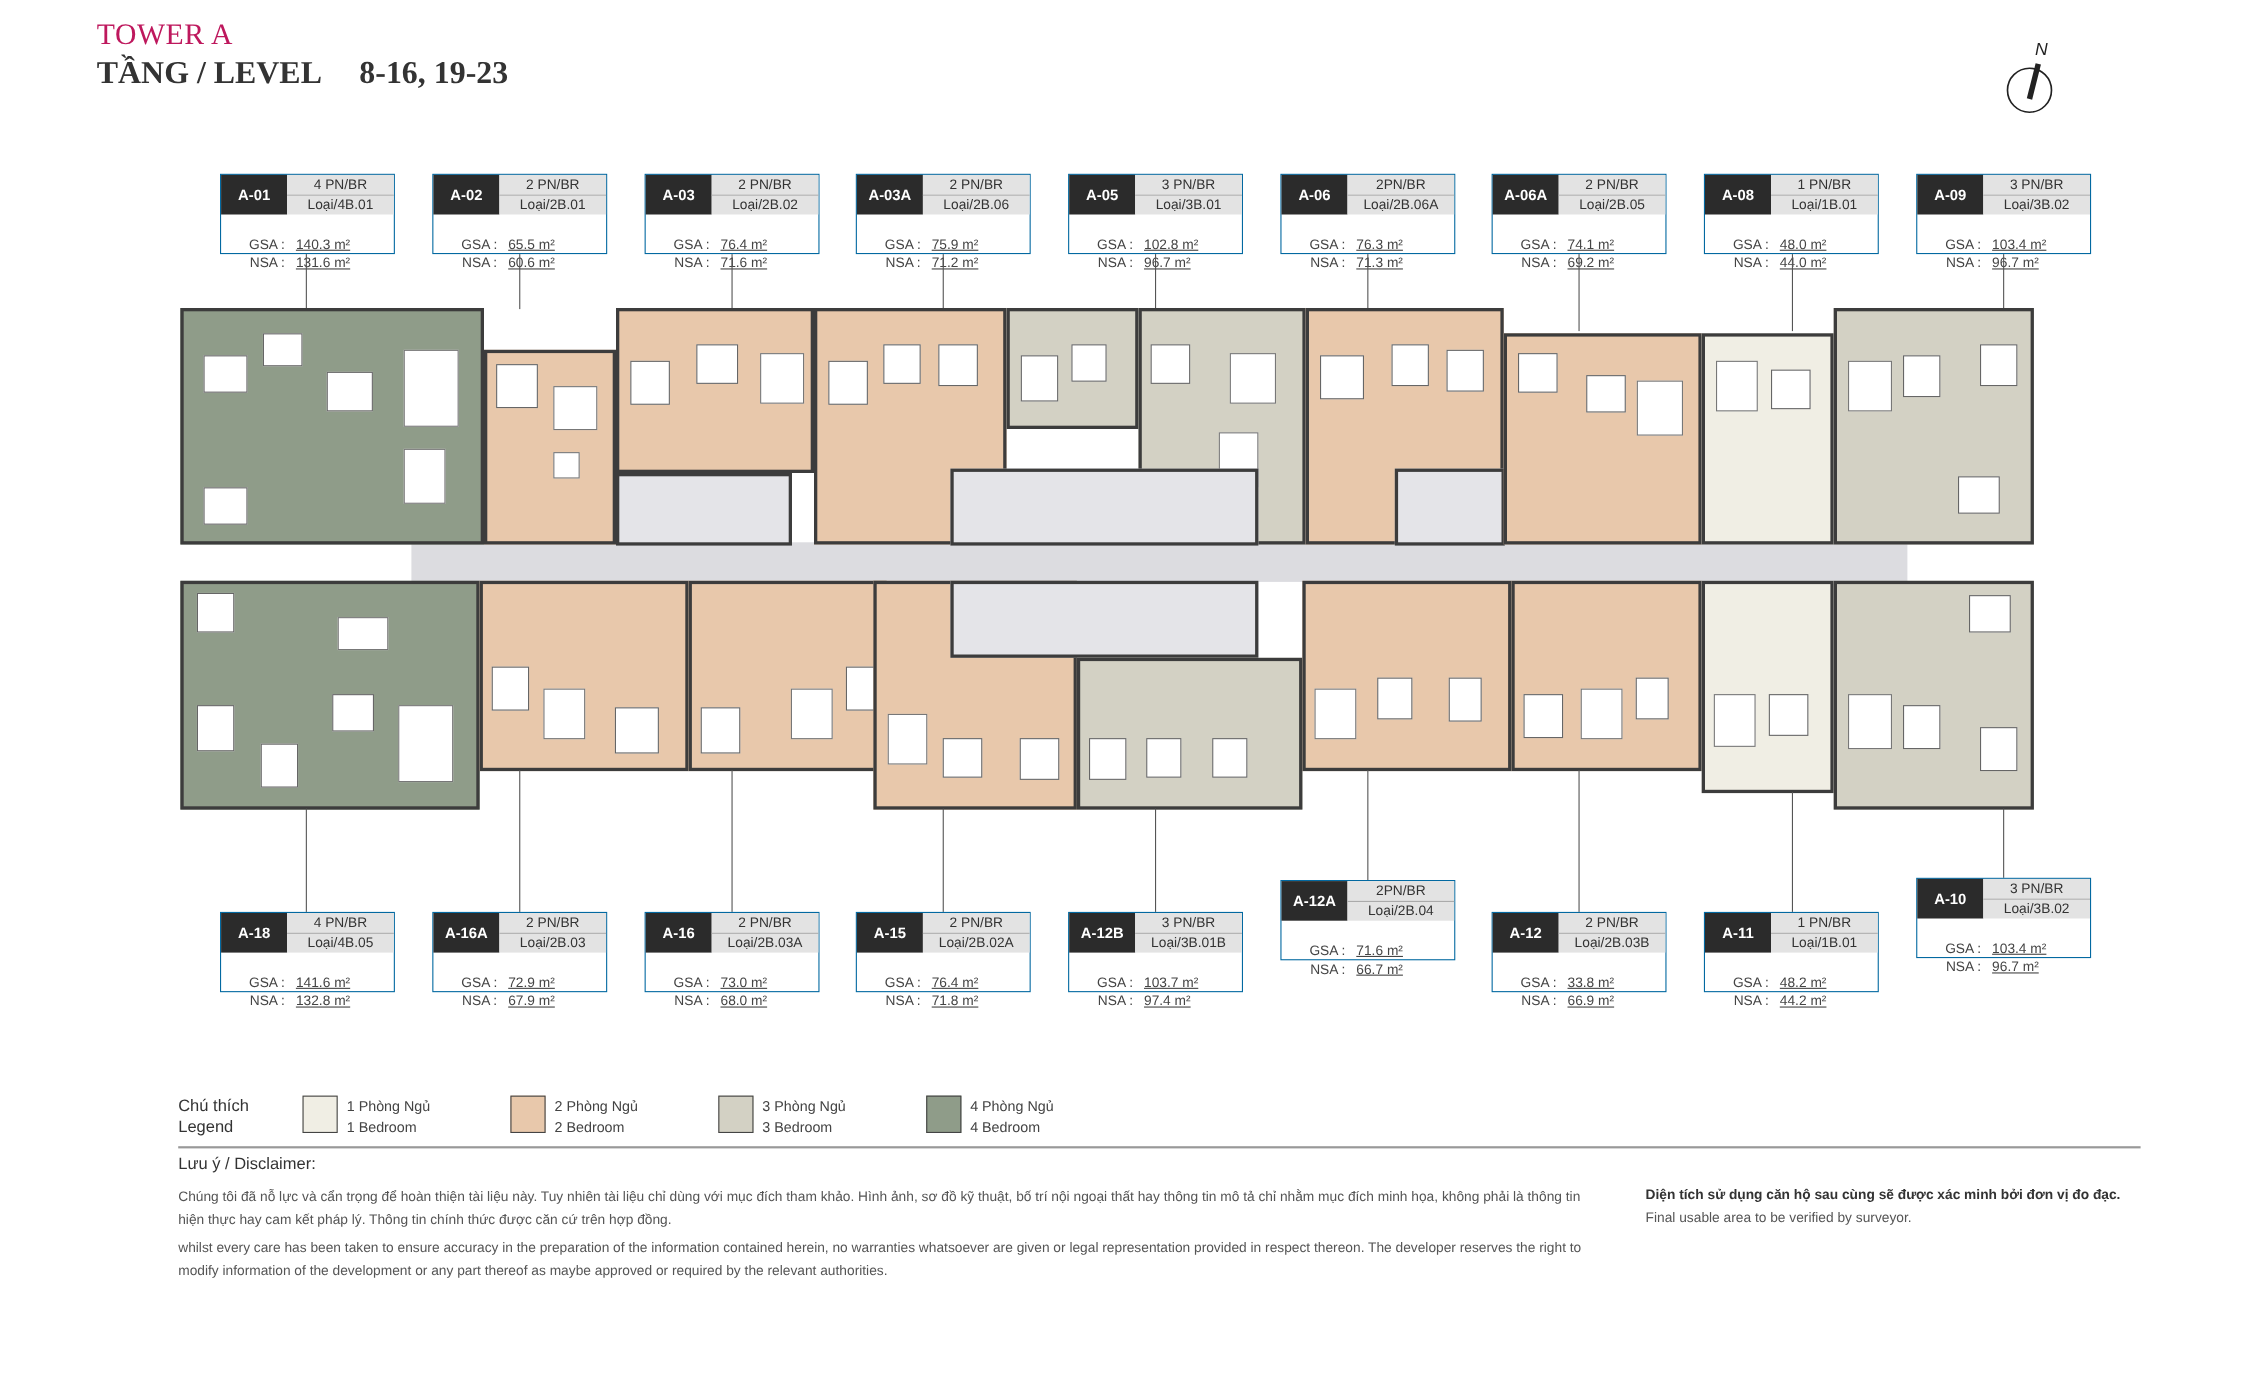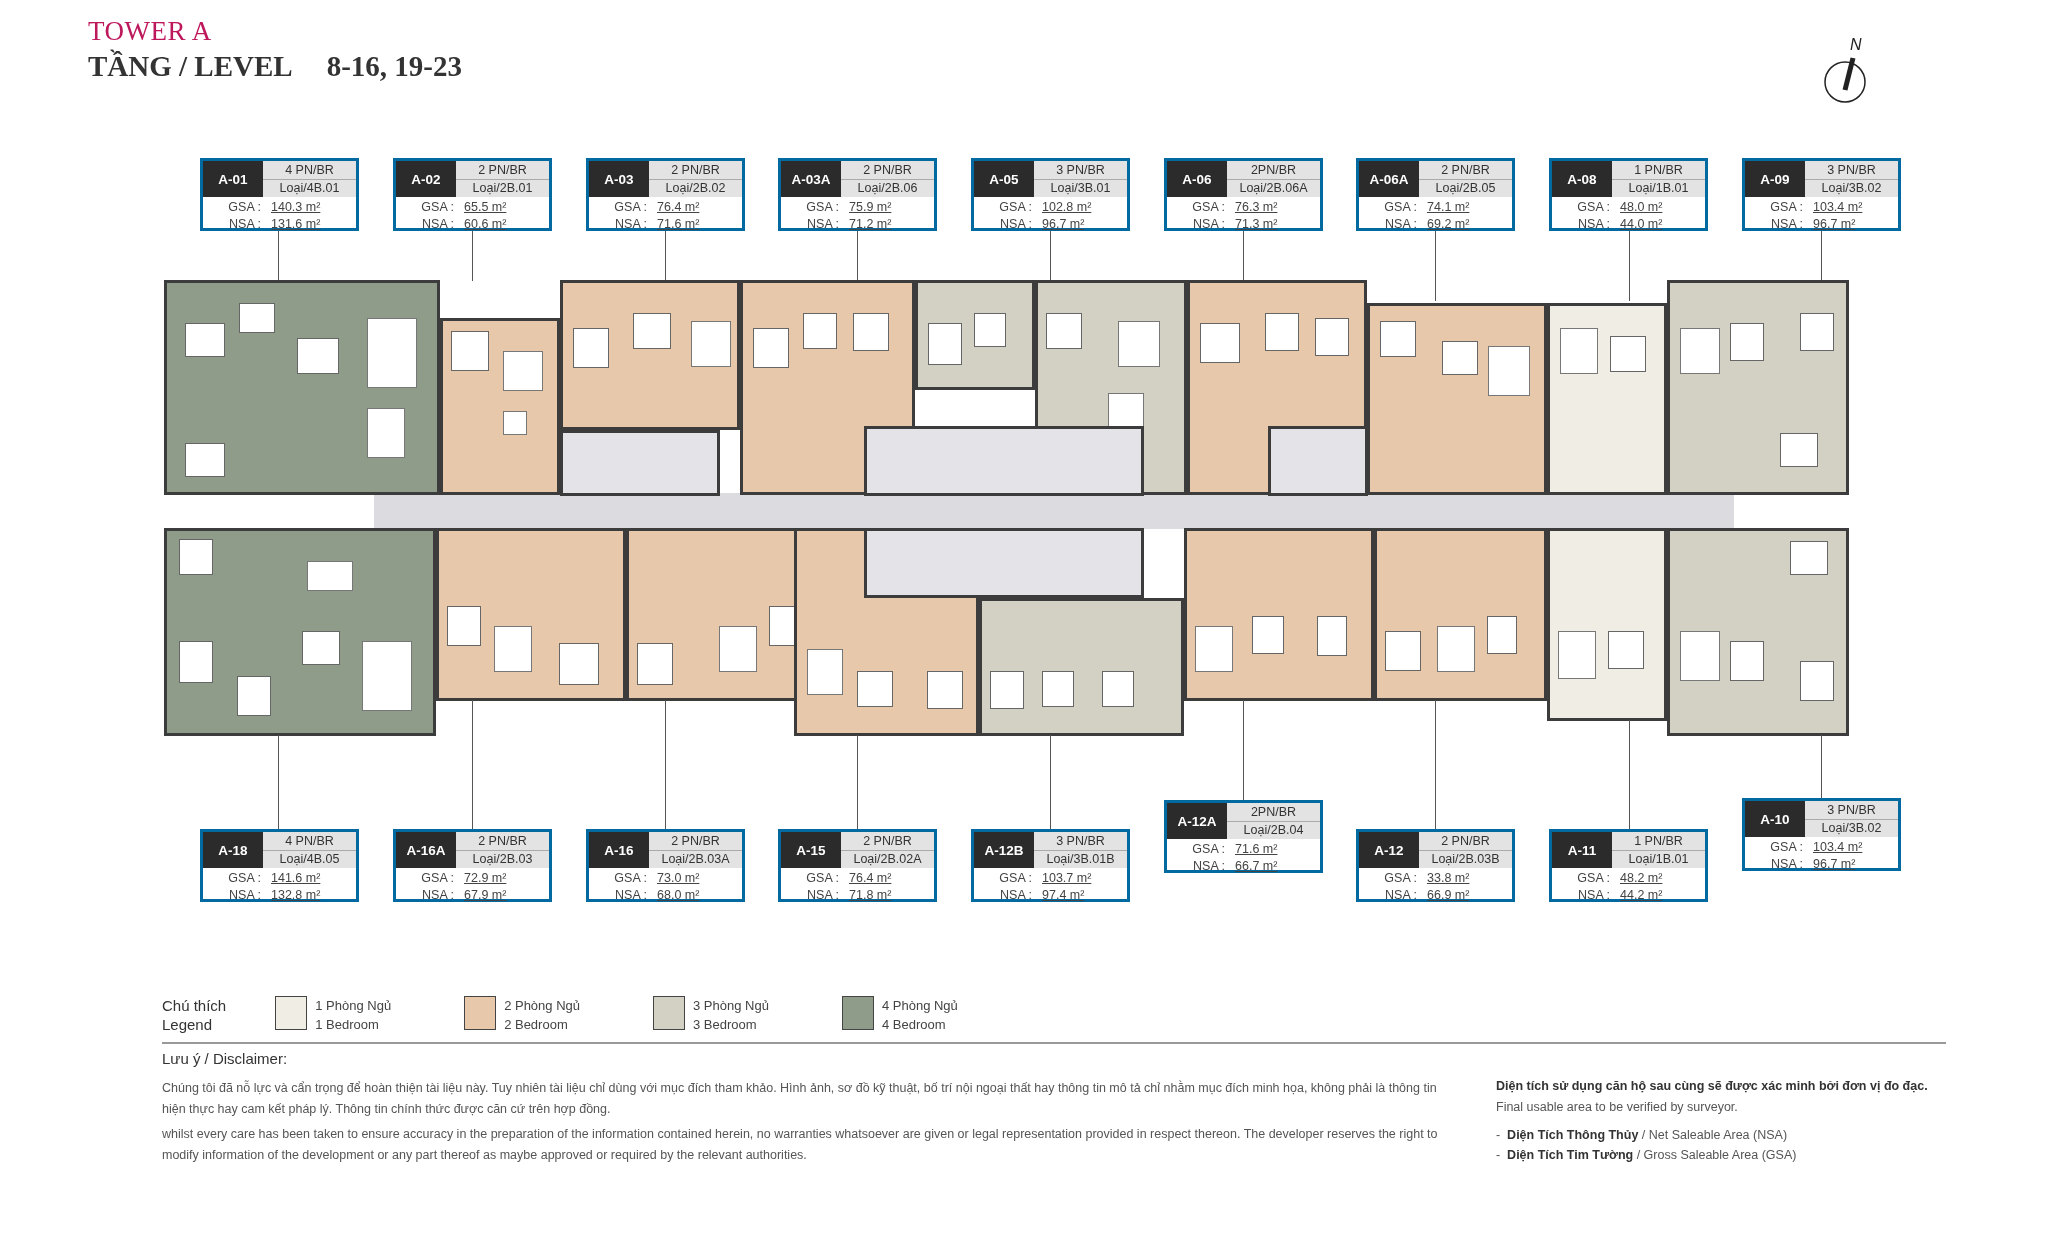--- a/index.html
+++ b/index.html
@@ -6,27 +6,27 @@
   html, body { width: 2048px; height: 1252px; background: #ffffff; overflow: hidden; }
   body { position: relative; font-family: "Liberation Sans", sans-serif; color: #333; }
 
   .title-tower { position: absolute; left: 88px; top: 16px; font-family: "Liberation Serif", serif; font-size: 27px; color: #be185d; letter-spacing: 0.5px; }
   .title-level { position: absolute; left: 88px; top: 50px; font-family: "Liberation Serif", serif; font-weight: bold; font-size: 29px; color: #333; }
   .title-level .lv-val { margin-left: 34px; }
 
   .compass { position: absolute; left: 1820px; top: 30px; width: 60px; height: 80px; }
 
   
-  .card { position: absolute; width: 159px; height: 73px; border: 3px solid #0369a1; background: #fff; font-size: 12.5px; }
+  .card { position: absolute; width: 159px; height: 73px; border: 1px solid #0369a1; background: #fff; font-size: 12.5px; }
   .card .top { display: flex; height: 36px; }
   .card .uid { width: 60px; background: #2b2b2b; color: #fff; font-weight: bold; font-size: 13.5px; display: flex; align-items: center; justify-content: center; }
   .card .meta { flex: 1; display: flex; flex-direction: column; }
   .card .meta div { flex: 1; background: #e3e3e3; display: flex; align-items: center; justify-content: center; color: #333; }
   .card .meta div:first-child { border-bottom: 1px solid #aaa; }
-  .card .areas { padding: 1px 0 0 0; }
+  .card .areas { padding: 18px 0 0 0; }
   .card .row { display: flex; height: 17px; align-items: center; color: #444; }
   .card .row .k { width: 68px; text-align: right; padding-right: 10px; }
   .card .row .v { flex: 1; text-decoration: underline; }
   .leader { position: absolute; width: 1px; background: #555; }
 
   
   .plan { position: absolute; left: 164px; top: 278px; width: 1720px; height: 465px; }
   .unit { position: absolute; border: 3px solid #3c3c3c; }
   .c1 { background: #f0eee4; }
   .c2 { background: #e8c8ab; }
@@ -585,17 +585,13 @@
 
 <div class="rule"></div>
 
 <div class="disc-title">Lưu ý / Disclaimer:</div>
 <div class="disc-p" style="top:1078px">Chúng tôi đã nỗ lực và cẩn trọng để hoàn thiện tài liệu này. Tuy nhiên tài liệu chỉ dùng với mục đích tham khảo. Hình ảnh, sơ đồ kỹ thuật, bố trí nội ngoại thất hay thông tin mô tả chỉ nhằm mục đích minh họa, không phải là thông tin hiện thực hay cam kết pháp lý. Thông tin chính thức được căn cứ trên hợp đồng.</div>
 <div class="disc-p" style="top:1124px">whilst every care has been taken to ensure accuracy in the preparation of the information contained herein, no warranties whatsoever are given or legal representation provided in respect thereon. The developer reserves the right to modify information of the development or any part thereof as maybe approved or required by the relevant authorities.</div>
 
 <div class="right-note">
   <div><b>Diện tích sử dụng căn hộ sau cùng sẽ được xác minh bởi đơn vị đo đạc.</b></div>
   <div>Final usable area to be verified by surveyor.</div>
-  <ul>
-    <li>- &nbsp;<b>Diện Tích Thông Thủy</b><span> / Net Saleable Area (NSA)</span></li>
-    <li>- &nbsp;<b>Diện Tích Tim Tường</b><span> / Gross Saleable Area (GSA)</span></li>
-  </ul>
 </div>
 
 </body></html>

